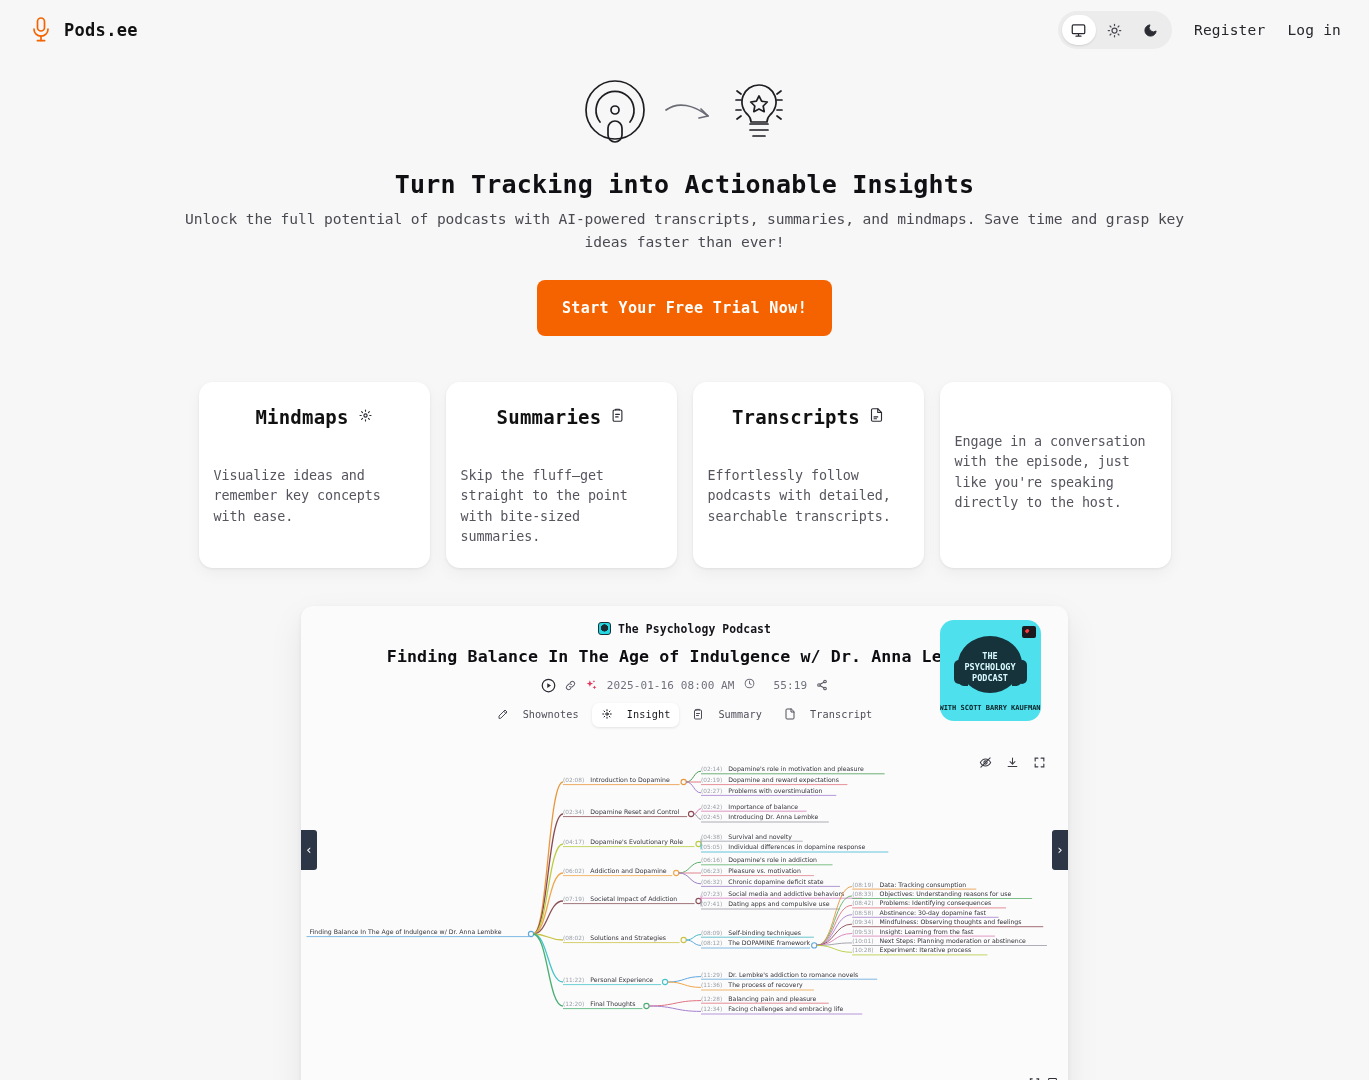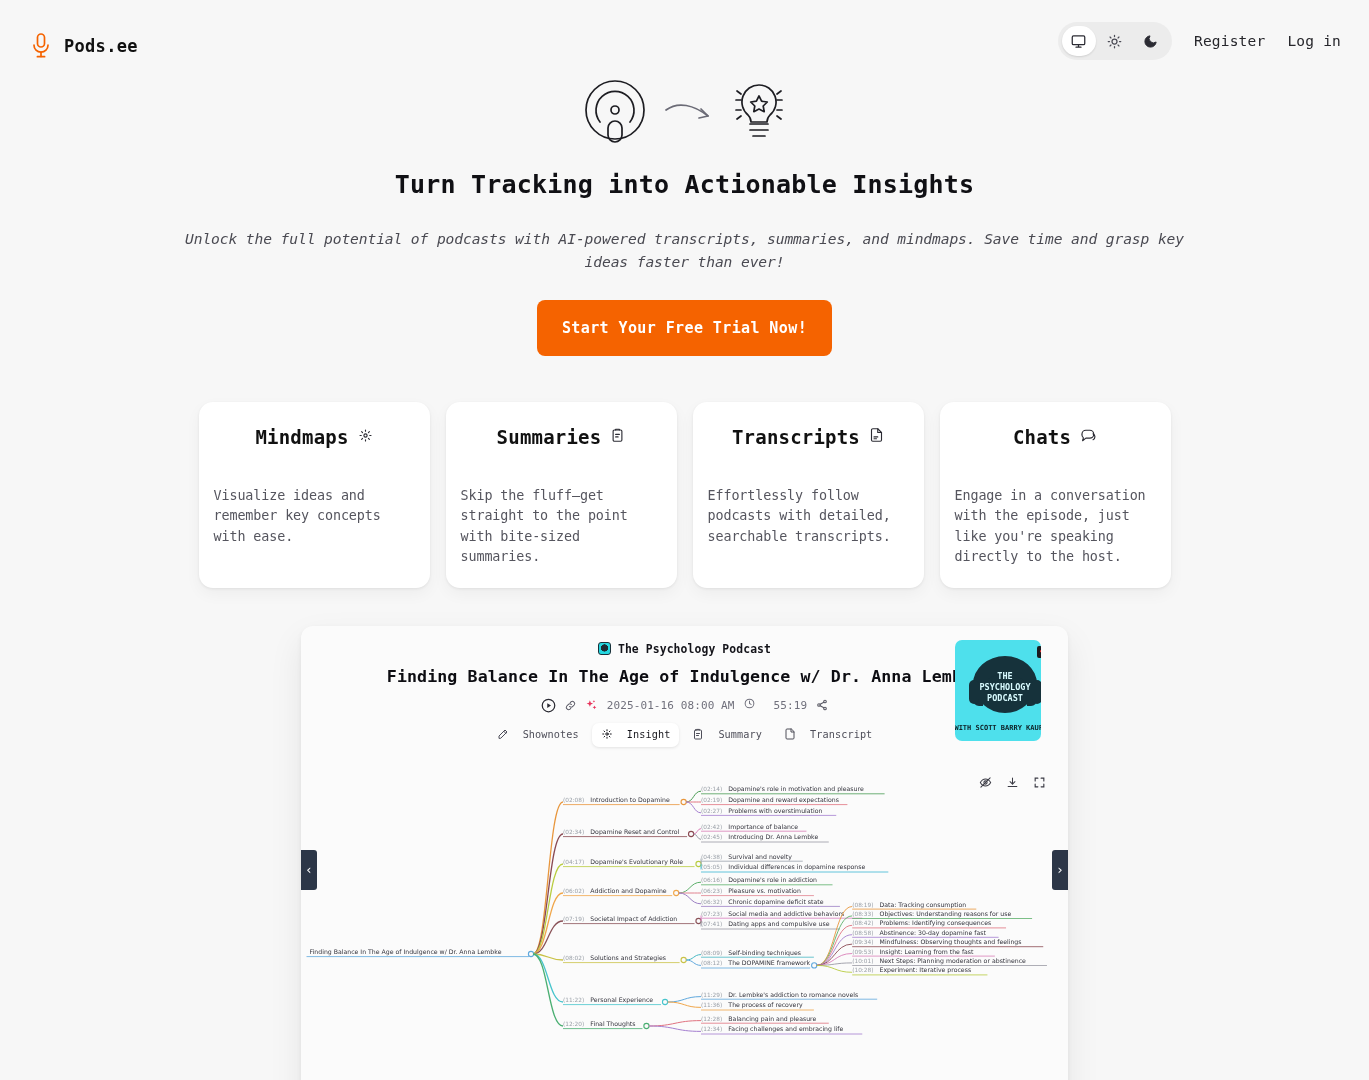--- a/index.html
+++ b/index.html
@@ -7,21 +7,21 @@
     width: 1369px; height: 1080px;
     overflow: hidden;
     background: #f7f7f7;
     font-family: "DejaVu Sans Mono", "Liberation Mono", monospace;
     color: #18181b;
   }
 
   
   .header {
     height: 60px;
-    display: flex; align-items: flex-end;
+    display: flex; align-items: center;
     padding: 0 28px 0 30px;
     background: #f7f7f7;
   }
   .brand { display: flex; align-items: center; gap: 12px; }
   .brand-icon { width: 22px; height: 28px; display: block; }
   .brand-name { font-size: 17px; font-weight: 700; letter-spacing: .3px; color: #111; }
   .header-right { margin-left: auto; display: flex; align-items: center; gap: 22px; }
 
   .theme-toggle {
     display: flex; align-items: center;
@@ -46,21 +46,21 @@
   .hero-art {
     display: flex; align-items: center; justify-content: center;
     gap: 6px; height: 86px;
   }
   .hero-title {
     font-size: 25px; font-weight: 700; letter-spacing: .2px;
     margin-top: 12px; color: #101014;
   }
   .hero-sub {
     font-size: 14.6px; line-height: 1.58; color: #4a4a52;
-    max-width: 1010px; margin: 28px auto 0; letter-spacing: -.1px; font-style: italic;
+    max-width: 1010px; margin: 8px auto 0; letter-spacing: -.1px;
   }
   .cta {
     margin-top: 27px;
     display: inline-block;
     background: #f56300;
     color: #ffffff;
     font-family: inherit;
     font-size: 15px; font-weight: 700; letter-spacing: .4px;
     padding: 19px 25px;
     border: none; border-radius: 8px; cursor: pointer;
@@ -155,21 +155,21 @@
 
   .mm-zoom {
     position: absolute; right: 10px; bottom: 8px;
     display: flex; align-items: center; gap: 7px;
     font-size: 11px; color: #2f2f38;
   }
   .mm-zoom span { cursor: pointer; line-height: 1; }
 
   .cover {
     position: absolute; right: 27px; top: 14px;
-    width: 86px; height: 101px; border-radius: 7px;
+    width: 101px; height: 101px; border-radius: 14px;
     overflow: hidden;
   }
 
   
   .mindmap { position: absolute; left: 0; top: 158px; width: 767px; height: 310px; }
   .mindmap svg { display: block; }
 </style>
 </head>
 <body>
 
@@ -275,29 +275,20 @@
         <svg width="15" height="16" viewBox="0 0 24 24" fill="none" stroke="#2b2b33" stroke-width="1.8" stroke-linecap="round" stroke-linejoin="round">
           <path d="M14 2H6a2 2 0 0 0-2 2v16a2 2 0 0 0 2 2h12a2 2 0 0 0 2-2V8z"></path>
           <path d="M14 2v6h6M8 15h6M8 18h4"></path>
         </svg>
       </span>
     </div>
     <div class="feat-desc">Effortlessly follow podcasts with detailed, searchable transcripts.</div>
   </div>
 
   <div class="feat-card">
-    <div class="feat-head">
-      <span class="feat-title">Chats</span>
-      <span>
-        <svg width="17" height="15" viewBox="0 0 26 22" fill="none" stroke="#2b2b33" stroke-width="1.8" stroke-linecap="round" stroke-linejoin="round">
-          <path d="M3 9a6 6 0 0 1 6-6h6a6 6 0 0 1 0 12H9l-5 4 1.2-4.4A6 6 0 0 1 3 9z"></path>
-          <path d="M20 8.5a5 5 0 0 1 0 9"></path>
-        </svg>
-      </span>
-    </div>
     <div class="feat-desc">Engage in a conversation with the episode, just like you're speaking directly to the host.</div>
   </div>
 </div>
 
 <div class="episode-wrap">
 <div class="episode-card">
 
   <div class="ep-pod-row">
     <span class="ep-pod-thumb"></span>
     <span class="ep-pod-name">The Psychology Podcast</span>

